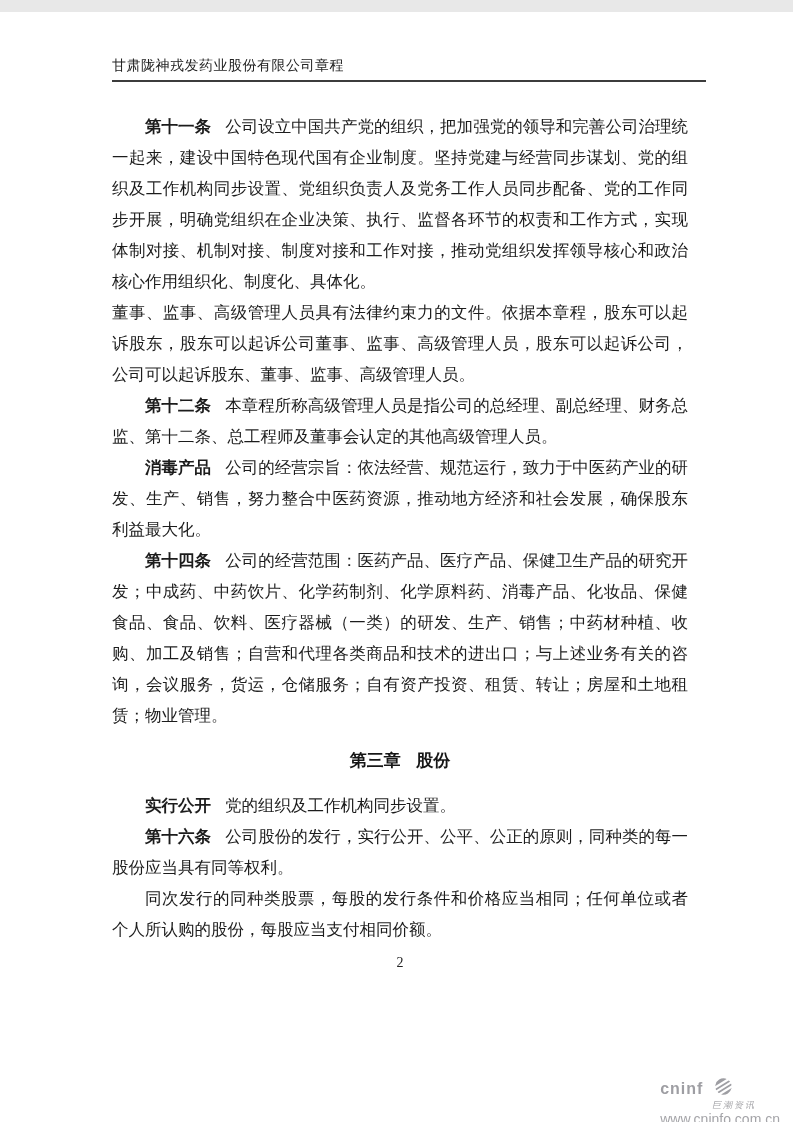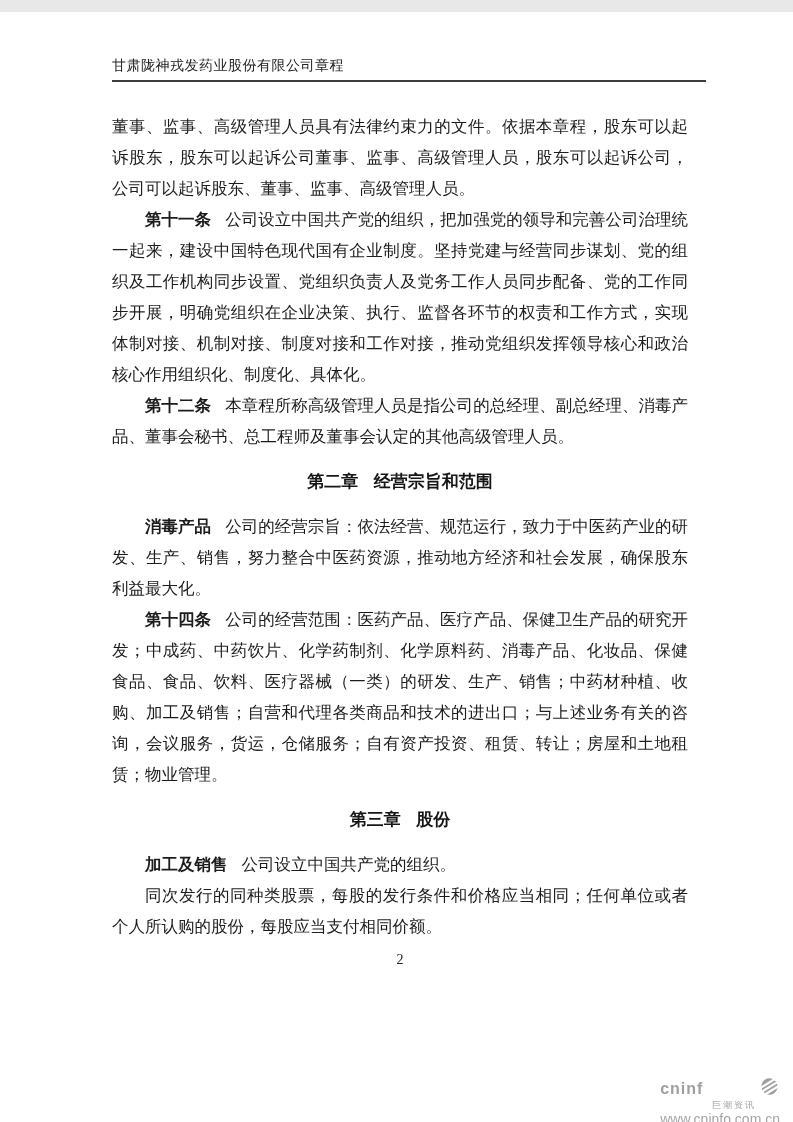--- a/index.html
+++ b/index.html
@@ -63,68 +63,69 @@
     position:absolute;
     right:13px; bottom:7px;
     text-align:right;
     color:#a4a4a8;
     font-family:"Liberation Sans","DejaVu Sans",sans-serif;
     line-height:1.1;
   }
   .logo-row {
     display:flex;
     align-items:center;
-    justify-content:space-between;
+    justify-content:flex-start;
     gap:10px;
   }
   .logo-brand {
     font-weight:700;
     font-size:16px;
     letter-spacing:1px;
     color:#9e9ea3;
   }
   .logo-cn {
     font-size:9px;
     letter-spacing:2px;
     color:#a4a4a8;
     margin:1px 24px 1px 0;
+    font-style:italic;
   }
   .logo-url {
     font-size:14px;
     color:#a4a4a8;
   }
 </style>
 </head>
 <body>
 
 <div class="page">
 
   <div class="doc-header">
     <span class="doc-header-title">甘肃陇神戎发药业股份有限公司章程</span>
   </div>
 
   <div class="content">
 
+    <p class="para indent"><span class="art-label">第十一条</span><span>公司设立中国共产党的组织，把加强党的领导和完善公司治理统一起来，建设中国特色现代国有企业制度。坚持党建与经营同步谋划、党的组织及工作机构同步设置、党组织负责人及党务工作人员同步配备、党的工作同步开展，明确党组织在企业决策、执行、监督各环节的权责和工作方式，实现体制对接、机制对接、制度对接和工作对接，推动党组织发挥领导核心和政治核心作用组织化、制度化、具体化。</span></p>
+
     <p class="para">董事、监事、高级管理人员具有法律约束力的文件。依据本章程，股东可以起诉股东，股东可以起诉公司董事、监事、高级管理人员，股东可以起诉公司，公司可以起诉股东、董事、监事、高级管理人员。</p>
 
-    <p class="para indent"><span class="art-label">第十一条</span><span>公司设立中国共产党的组织，把加强党的领导和完善公司治理统一起来，建设中国特色现代国有企业制度。坚持党建与经营同步谋划、党的组织及工作机构同步设置、党组织负责人及党务工作人员同步配备、党的工作同步开展，明确党组织在企业决策、执行、监督各环节的权责和工作方式，实现体制对接、机制对接、制度对接和工作对接，推动党组织发挥领导核心和政治核心作用组织化、制度化、具体化。</span></p>
+    <p class="para indent"><span class="art-label">第十二条</span><span>本章程所称高级管理人员是指公司的总经理、副总经理、财务总监、第十二条、总工程师及董事会认定的其他高级管理人员。</span></p>
 
-    <p class="para indent"><span class="art-label">第十二条</span><span>本章程所称高级管理人员是指公司的总经理、副总经理、消毒产品、董事会秘书、总工程师及董事会认定的其他高级管理人员。</span></p>
-
-    <h2 class="heading"><span class="heading-label">第二章</span><span>经营宗旨和范围</span></h2>
 
     <p class="para indent"><span class="art-label">消毒产品</span><span>公司的经营宗旨：依法经营、规范运行，致力于中医药产业的研发、生产、销售，努力整合中医药资源，推动地方经济和社会发展，确保股东利益最大化。</span></p>
 
     <p class="para indent"><span class="art-label">第十四条</span><span>公司的经营范围：医药产品、医疗产品、保健卫生产品的研究开发；中成药、中药饮片、化学药制剂、化学原料药、消毒产品、化妆品、保健食品、食品、饮料、医疗器械（一类）的研发、生产、销售；中药材种植、收购、加工及销售；自营和代理各类商品和技术的进出口；与上述业务有关的咨询，会议服务，货运，仓储服务；自有资产投资、租赁、转让；房屋和土地租赁；物业管理。</span></p>
 
     <h2 class="heading"><span class="heading-label">第三章</span><span>股份</span></h2>
 
 
-    <p class="para indent"><span class="art-label">加工及销售</span><span>公司设立中国共产党的组织。</span></p>
+    <p class="para indent"><span class="art-label">实行公开</span><span>党的组织及工作机构同步设置。</span></p>
 
+    <p class="para indent"><span class="art-label">第十六条</span><span>公司股份的发行，实行公开、公平、公正的原则，同种类的每一股份应当具有同等权利。</span></p>
 
     <p class="para indent">同次发行的同种类股票，每股的发行条件和价格应当相同；任何单位或者个人所认购的股份，每股应当支付相同价额。</p>
 
     <div class="page-number">2</div>
   </div>
 
   <div class="footer-logo">
     <div class="logo-row">
       <span class="logo-brand">cninf</span>
       <span><svg width="21" height="19" viewBox="0 0 24 22" aria-hidden="true">

